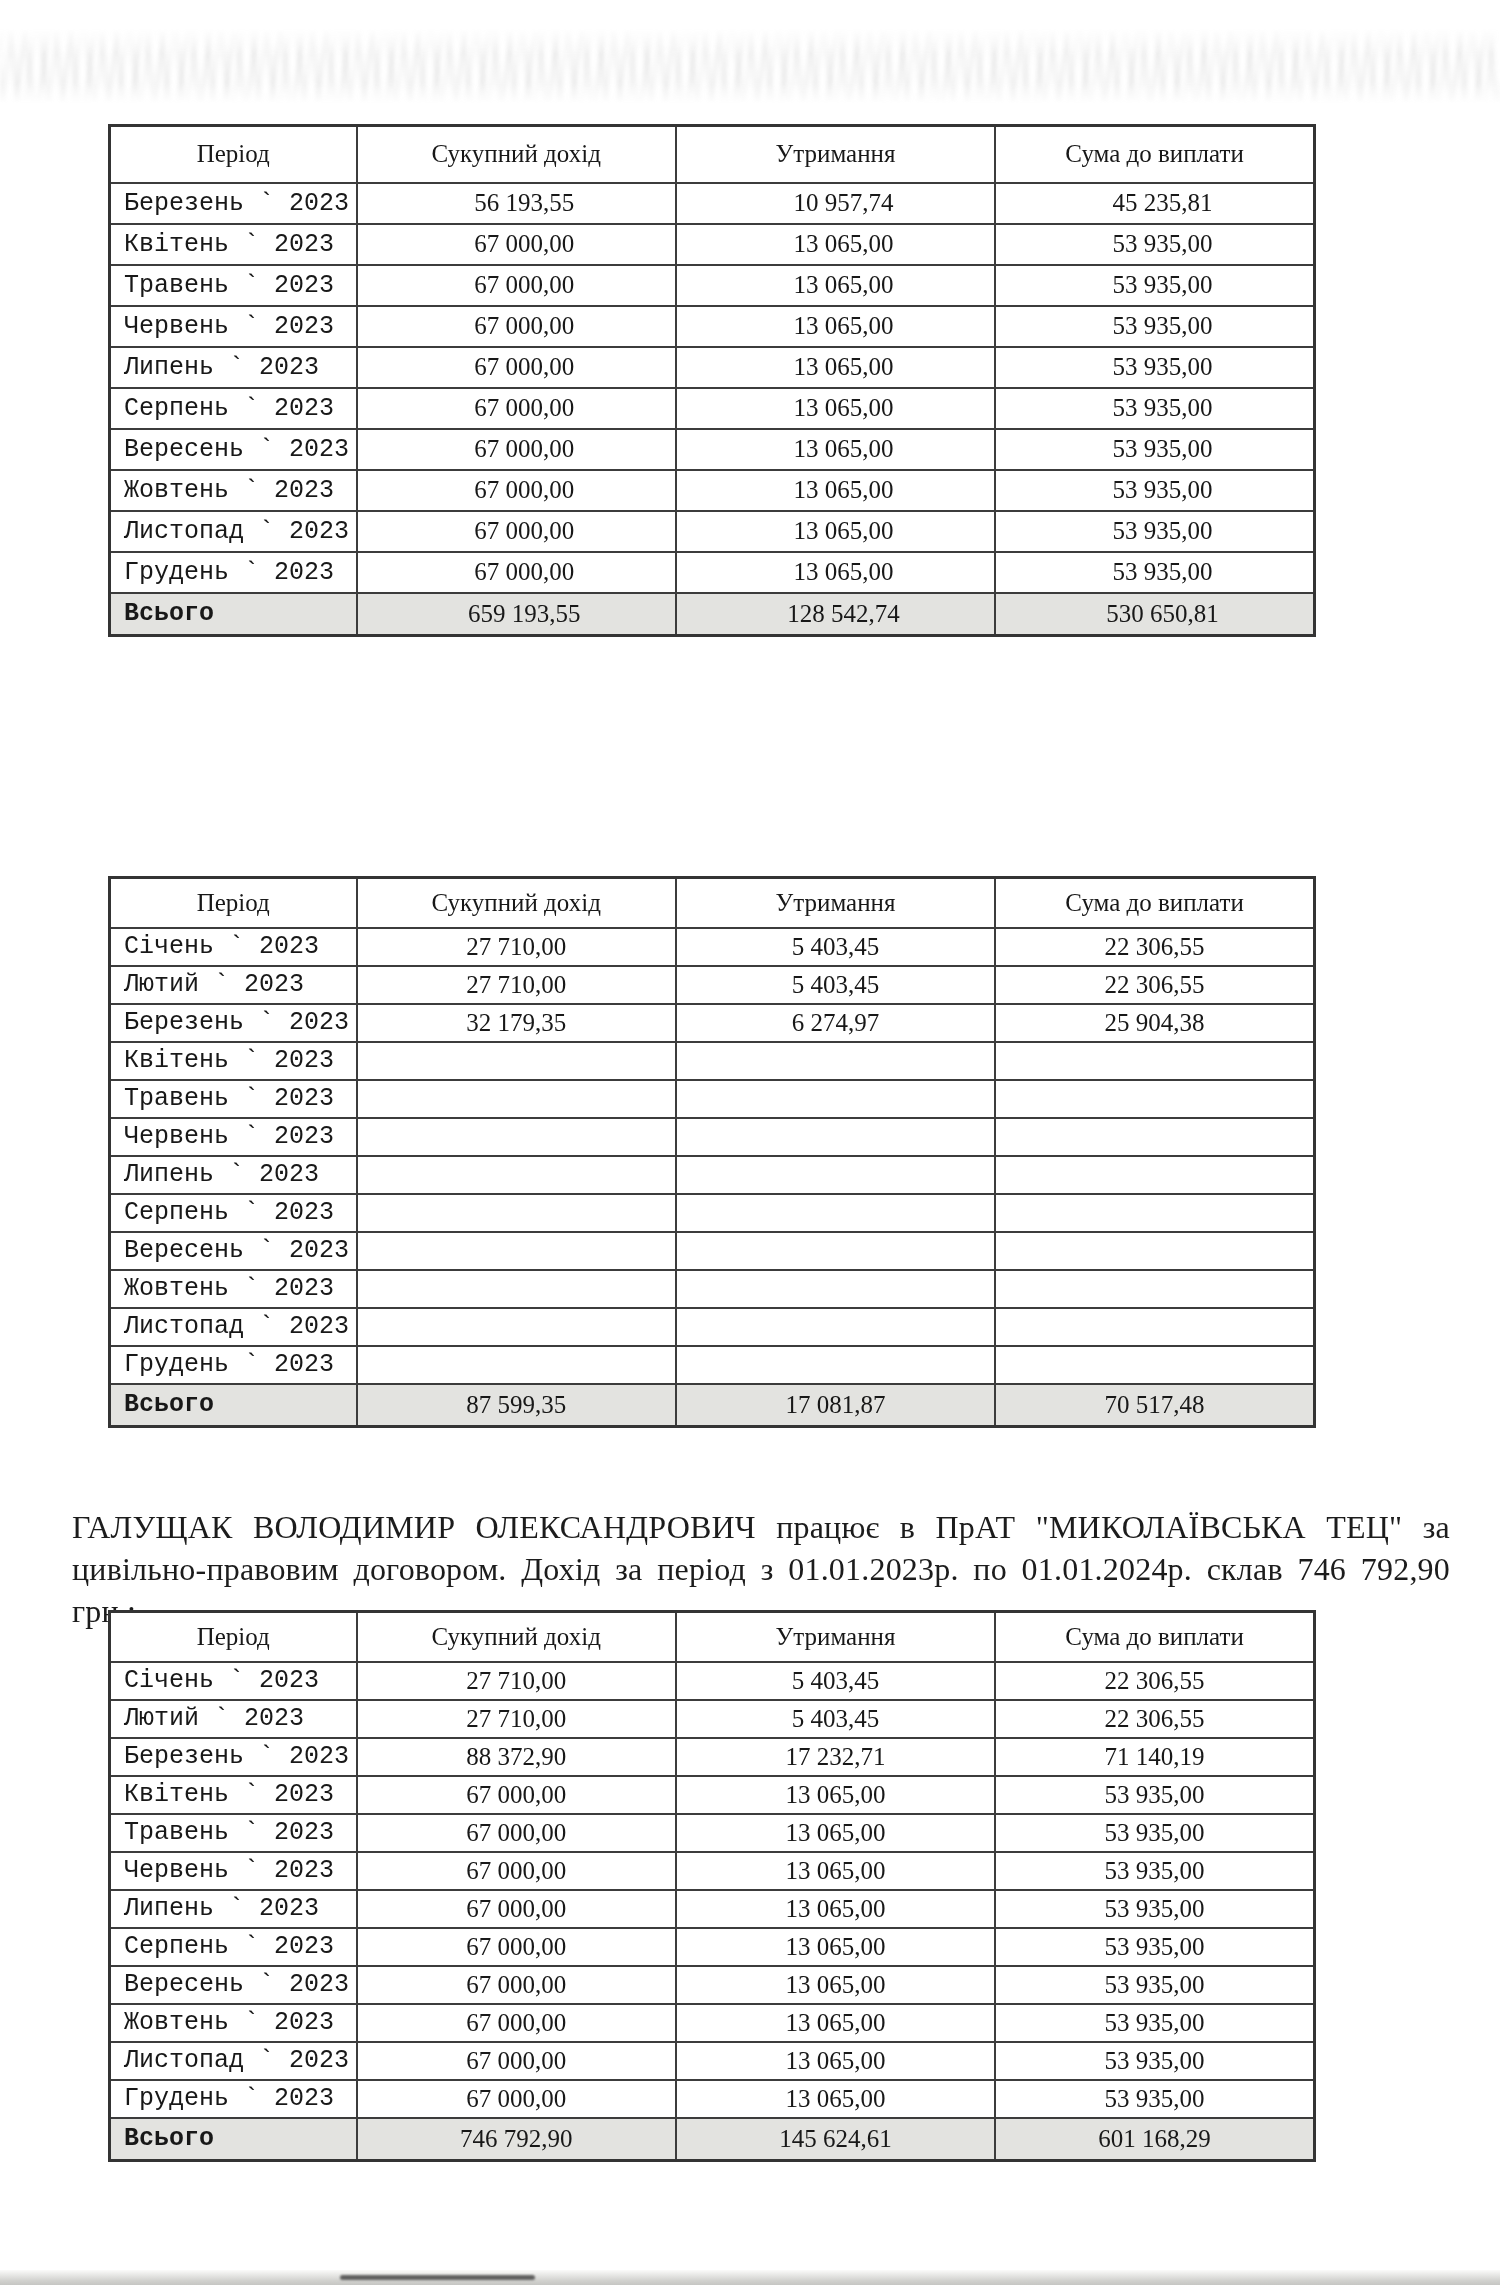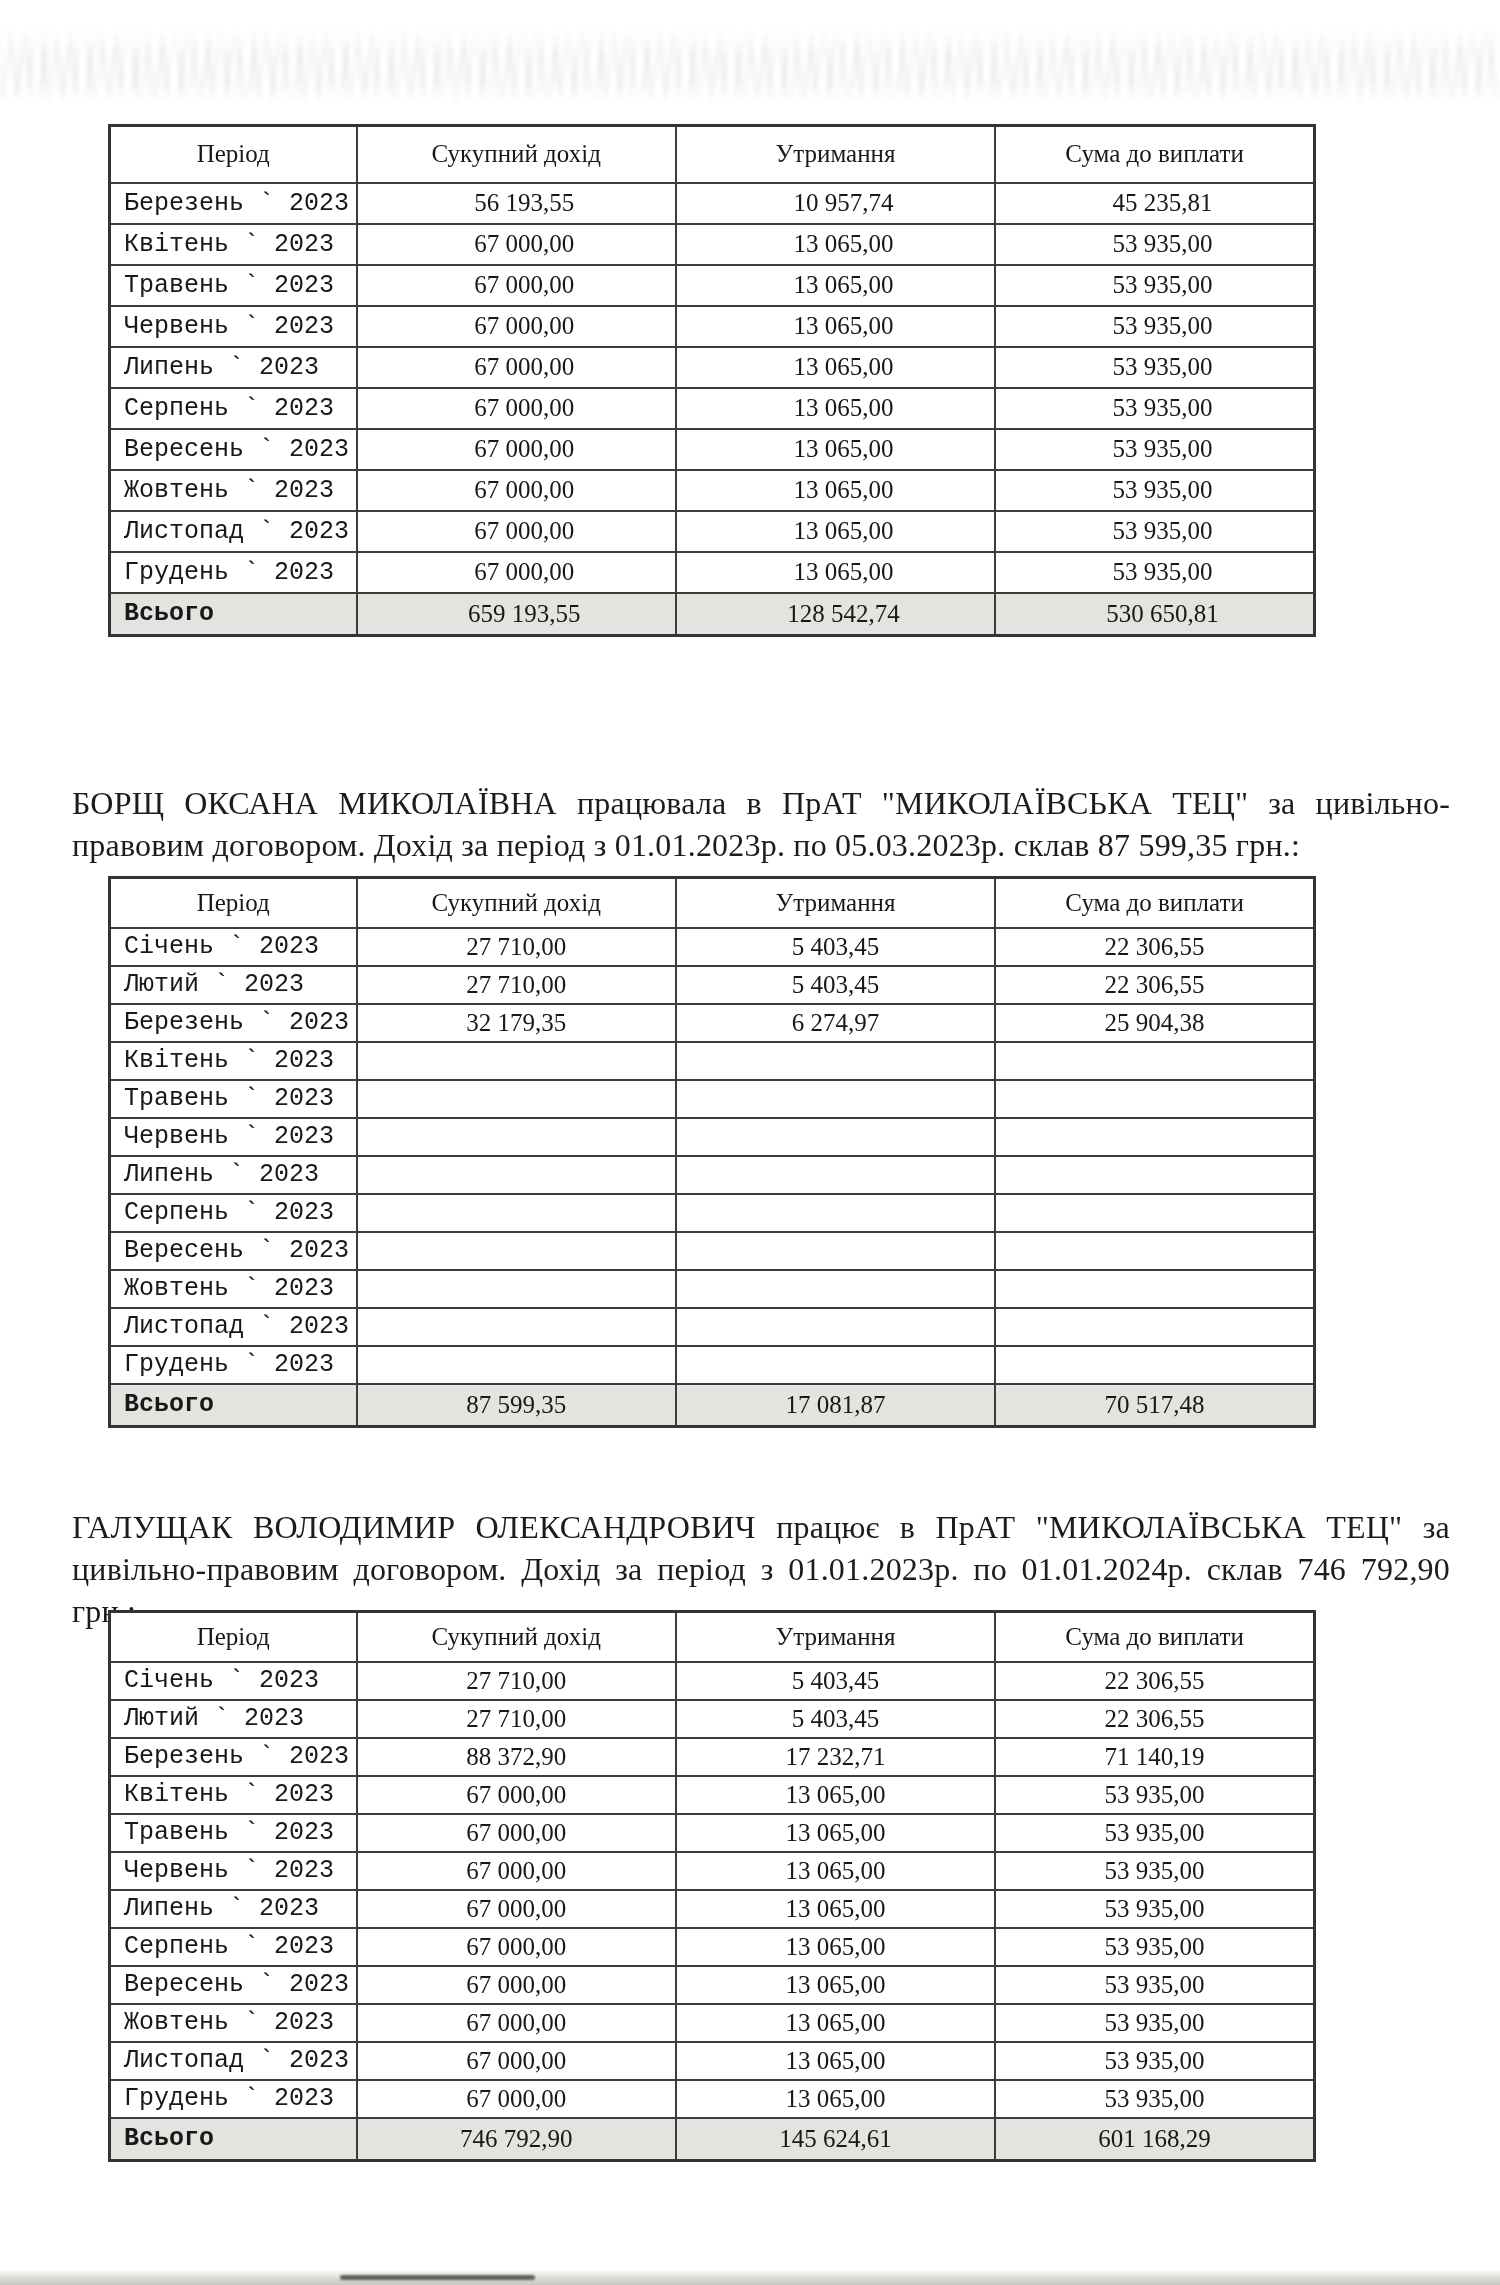--- a/index.html
+++ b/index.html
@@ -203,21 +203,20 @@
         </tr>
         <tr class="total">
           <td class="month">Всього</td>
           <td class="num">659 193,55</td>
           <td class="num">128 542,74</td>
           <td class="num">530 650,81</td>
         </tr>
       </tbody>
     </table>
 
-  <p id="paragraph-1" class="paragraph">БОРЩ ОКСАНА МИКОЛАЇВНА працювала в  ПрАТ "МИКОЛАЇВСЬКА ТЕЦ" за цивільно-правовим договором. Дохід за період з 01.01.2023р. по 05.03.2023р. склав  87 599,35 грн.:</p>
 
   <table id="table-2" class="report-table">
     <colgroup>
       <col style="width:20.5%">
       <col style="width:26.5%">
       <col style="width:26.5%">
       <col style="width:26.5%">
     </colgroup>
   <thead>
         <tr>

